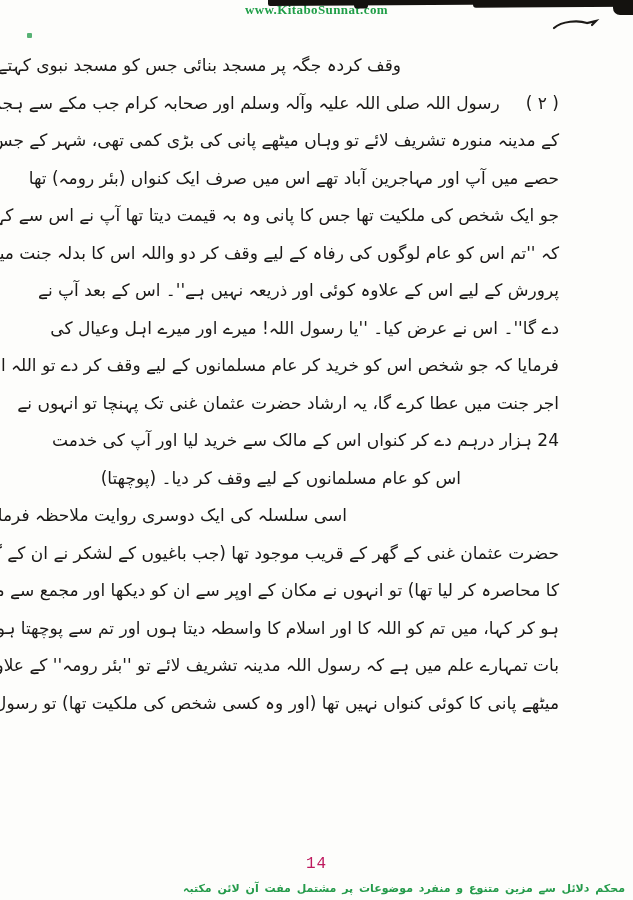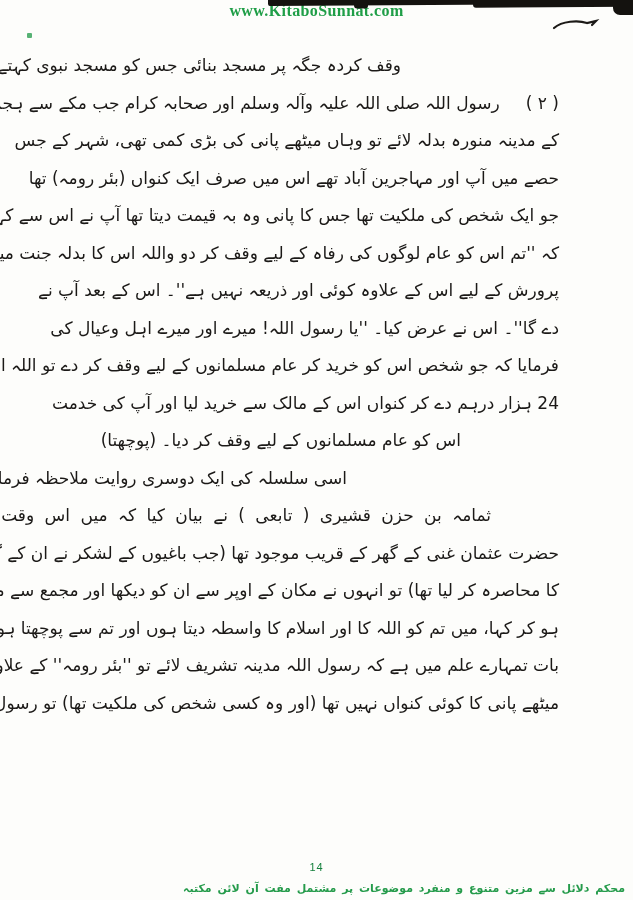--- a/index.html
+++ b/index.html
@@ -3,21 +3,21 @@
 <meta charset="utf-8">
 <style>
   html,body { margin:0; padding:0; }
   .page {
     position:relative; width:633px; height:900px;
     background:#fdfdfb; overflow:hidden;
     font-family:"DejaVu Sans", sans-serif;
   }
   .site-url {
     position:absolute; top:2px; left:0; right:0; text-align:center;
-    font-family:"Liberation Serif", serif; font-weight:bold; font-size:16px;
+    font-family:"Liberation Serif", serif; font-weight:bold; font-size:13px;
     letter-spacing:0.4px;
   }
   
   .artifact-top {
     position:absolute; top:0; left:268px; right:0; height:6px;
     background:#14120f; transform:rotate(-0.35deg); transform-origin:left top;
     border-radius:0 0 3px 2px;
   }
   .artifact-top::before {
     content:""; position:absolute; left:86px; top:3px; width:14px; height:6px;
@@ -46,21 +46,21 @@
     height:37.5px; line-height:37.5px; white-space:nowrap; overflow:visible;
   }
   .line.intro    { padding-right:158px; }
   .line.muntaqa  { padding-right:98px;  }
   .line.silsila  { padding-right:212px; }
   .line.thumama  { padding-right:68px; word-spacing:5px; }
   .item-num { padding-left:26px; letter-spacing:2px; }
   
   .page-number {
     position:absolute; bottom:27px; left:0; right:0; text-align:center;
-    font-family:Liberation Sans, sans-serif; font-size:11px; color:#15803d;
+    font-family:Liberation Mono, monospace; font-size:16px; color:#be185d;
     letter-spacing:1px;
   }
   .footer-tagline {
     position:absolute; bottom:5px; left:0; right:8px; text-align:right;
     direction:rtl; font-weight:bold; font-size:11px; word-spacing:2px;
   }
 </style>
 </head>
 <body>
 
@@ -78,33 +78,33 @@
   <div class="green-speck" style="background:#3aa45c"></div>
 
   <div class="content">
 
     <div class="line intro">وقف کردہ جگہ پر مسجد بنائی جس کو مسجد نبوی کہتے ہیں ۔</div>
 
     <div class="line">
       <span class="item-num">( ۲ )</span><span>رسول اللہ صلی اللہ علیہ وآلہ وسلم اور صحابہ کرام جب مکے سے ہجرت کر</span>
     </div>
 
-    <div class="line">کے مدینہ منورہ بدلہ لائے تو وہاں میٹھے پانی کی بڑی کمی تھی، شہر کے جس</div>
+    <div class="line">کے مدینہ منورہ تشریف لائے تو وہاں میٹھے پانی کی بڑی کمی تھی، شہر کے جس</div>
     <div class="line">حصے میں آپ اور مہاجرین آباد تھے اس میں صرف ایک کنواں (بئر رومہ) تھا</div>
     <div class="line">جو ایک شخص کی ملکیت تھا جس کا پانی وہ بہ قیمت دیتا تھا آپ نے اس سے کہا</div>
     <div class="line">کہ ''تم اس کو عام لوگوں کی رفاہ کے لیے وقف کر دو واللہ اس کا بدلہ جنت میں</div>
     <div class="line">پرورش کے لیے اس کے علاوہ کوئی اور ذریعہ نہیں ہے''۔ اس کے بعد آپ نے</div>
     <div class="line">دے گا''۔ اس نے عرض کیا۔ ''یا رسول اللہ! میرے اور میرے اہل وعیال کی</div>
     <div class="line">فرمایا کہ جو شخص اس کو خرید کر عام مسلمانوں کے لیے وقف کر دے تو اللہ اس کا</div>
+    <div class="line">اجر جنت میں عطا کرے گا، یہ ارشاد حضرت عثمان غنی تک پہنچا تو انہوں نے</div>
     <div class="line">24 ہزار درہم دے کر کنواں اس کے مالک سے خرید لیا اور آپ کی خدمت</div>
     <div class="line muntaqa">اس کو عام مسلمانوں کے لیے وقف کر دیا۔ (پوچھتا)</div>
 
     <div class="line silsila">اسی سلسلہ کی ایک دوسری روایت ملاحظہ فرمائیں ۔</div>
 
-    <div class="line thumama">ثمامہ بن حزن قشیری ( تابعی ) نے بیان کیا کہ میں اس وقت</div>
     <div class="line">حضرت عثمان غنی کے گھر کے قریب موجود تھا (جب باغیوں کے لشکر نے ان کے گھر</div>
     <div class="line">کا محاصرہ کر لیا تھا) تو انہوں نے مکان کے اوپر سے ان کو دیکھا اور مجمع سے مخاطب</div>
     <div class="line">ہو کر کہا، میں تم کو اللہ کا اور اسلام کا واسطہ دیتا ہوں اور تم سے پوچھتا ہوں کہ کیا یہ</div>
     <div class="line">بات تمہارے علم میں ہے کہ رسول اللہ مدینہ تشریف لائے تو ''بئر رومہ'' کے علاوہ</div>
     <div class="line">میٹھے پانی کا کوئی کنواں نہیں تھا (اور وہ کسی شخص کی ملکیت تھا) تو رسول اللہ نے</div>
   </div>
 
   <div class="page-number">14</div>
 
   <div class="footer-tagline" style="color:#259b4b">محکم دلائل سے مزین متنوع و منفرد موضوعات پر مشتمل مفت آن لائن مکتبہ</div>

